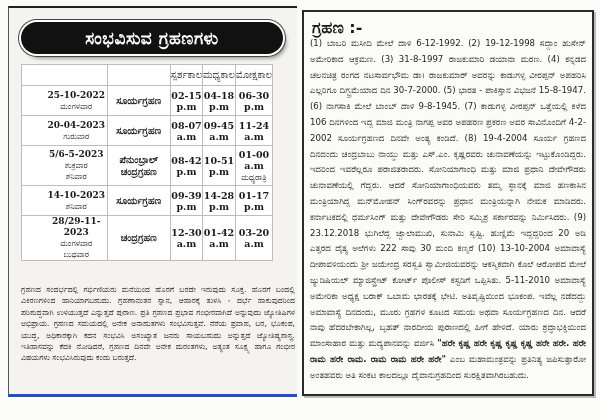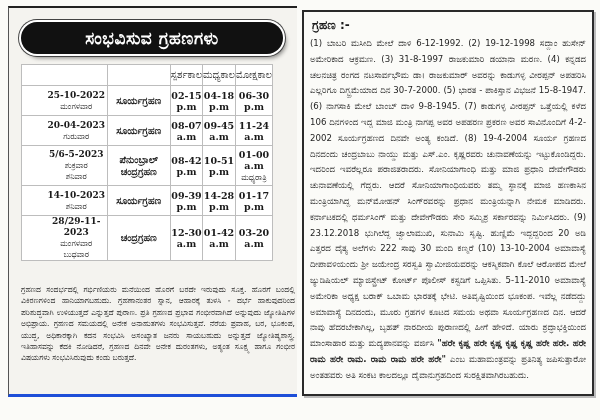--- a/index.html
+++ b/index.html
@@ -43,21 +43,21 @@
   }
   .left-text p { margin: 0; text-indent: 8px; }
   .left-text p:first-child { text-indent: 0; }
   .right-panel {
     position: absolute; left: 302px; top: 10px; width: 288px; height: 382px;
     border: 2px solid #2a2a2a; border-top-width: 2px; background: #fbfbf8;
     box-shadow: 2px 2px 0 #bbb;
   }
   .right-heading {
     position: absolute; left: 8px; top: 6px;
-    font-family: "DejaVu Sans", sans-serif; font-weight: bold; font-size: 12px;
+    font-family: "DejaVu Sans", sans-serif; font-weight: bold; font-size: 16px;
   }
   .right-text {
     position: absolute; left: 6px; top: 24px; width: 276px;
     font-family: "DejaVu Sans", sans-serif; font-size: 8.6px; line-height: 15.8px;
     text-align: justify; color: #1e1e1e;
   }
   .right-text .bold { font-weight: bold; }
   .page-number {
     position: absolute; left: 292px; top: 422px; font-size: 9px; font-weight: bold;
   }

